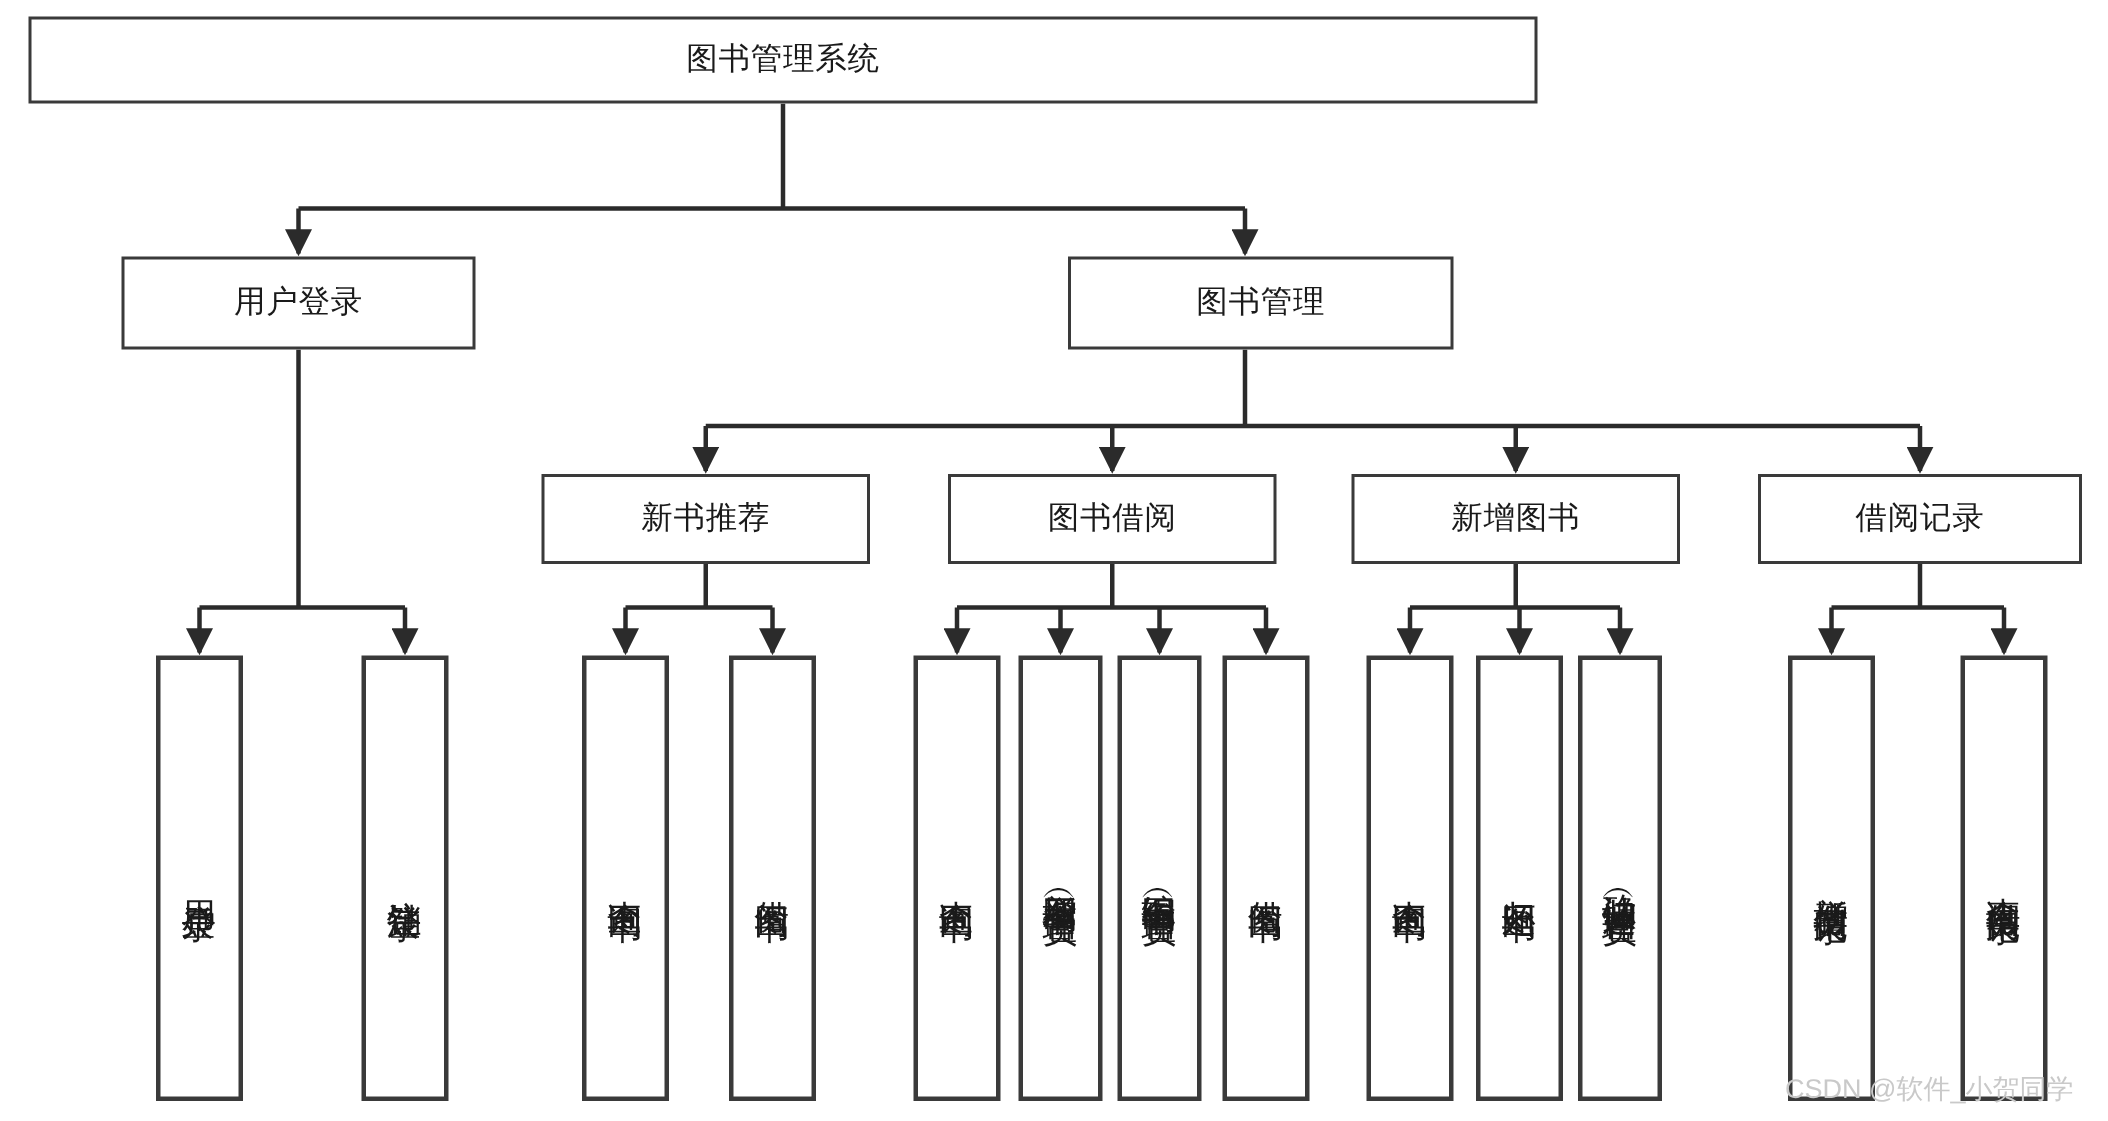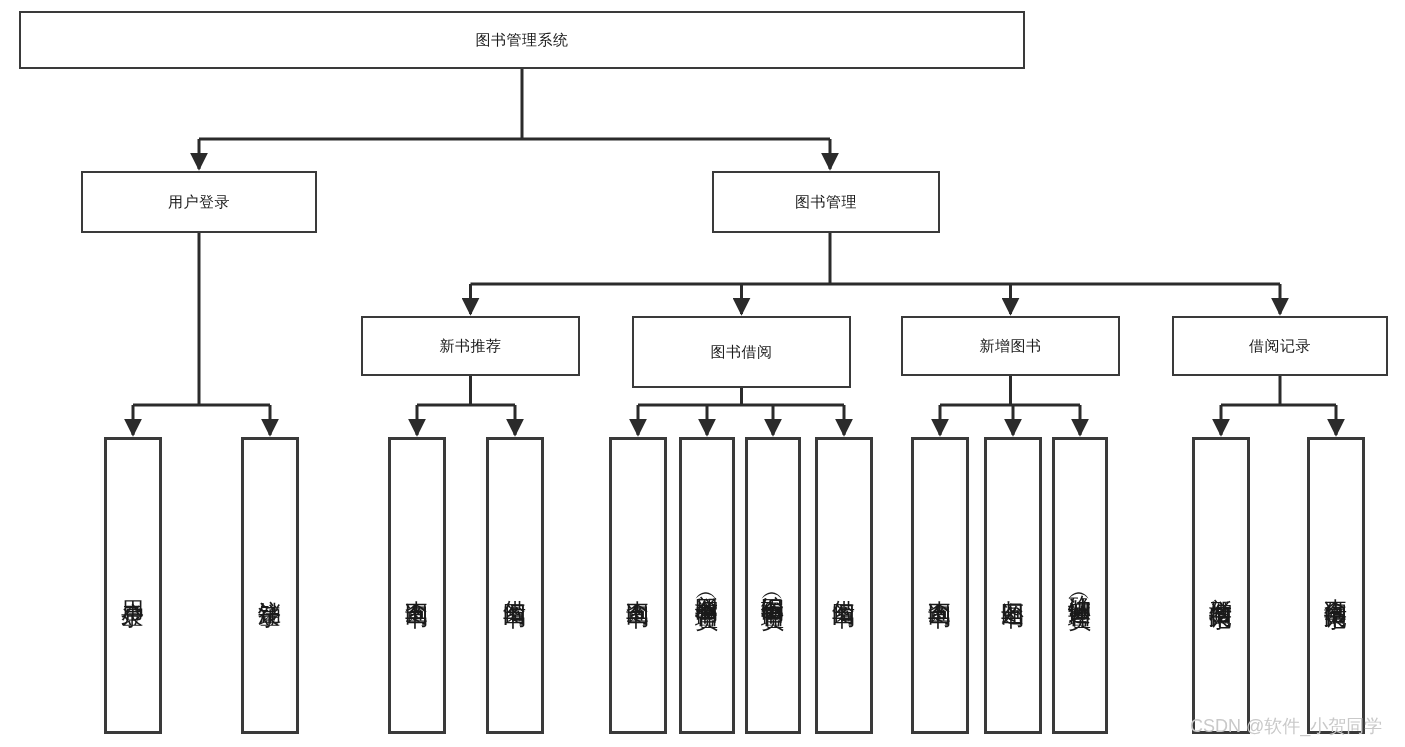--- a/index.html
+++ b/index.html
@@ -31,21 +31,21 @@
     position: absolute;
     box-sizing: border-box;
     background: #ffffff;
     border: 2px solid #3a3a3a;
     display: flex;
     align-items: center;
     justify-content: center;
     color: #1a1a1a;
   }
   .node .label {
-    font-size: 15px;
+    font-size: 21px;
     line-height: 1.15;
     letter-spacing: 0.5px;
     white-space: nowrap;
   }
   .node.vertical {
     border-width: 3px;
   }
   .node.vertical .label {
     writing-mode: vertical-rl;
     text-orientation: upright;
@@ -110,27 +110,27 @@
       </g>
   </svg>
 
   <div id="node-layer">
       <div class="node" style="left: 19px; top: 11px; width: 1006px; height: 58px;">
         <span class="label">图书管理系统</span>
       </div>
       <div class="node" style="left: 81px; top: 171px; width: 236px; height: 62px;">
         <span class="label">用户登录</span>
       </div>
-      <div class="node" style="left: 712px; top: 171px; width: 228px; height: 62px;">
+      <div class="node" style="left: 712px; top: 171px; width: 257px; height: 62px;">
         <span class="label">图书管理</span>
       </div>
       <div class="node" style="left: 361px; top: 316px; width: 219px; height: 60px;">
         <span class="label">新书推荐</span>
       </div>
-      <div class="node" style="left: 632px; top: 316px; width: 219px; height: 72px;">
+      <div class="node" style="left: 632px; top: 316px; width: 219px; height: 60px;">
         <span class="label">图书借阅</span>
       </div>
       <div class="node" style="left: 901px; top: 316px; width: 219px; height: 60px;">
         <span class="label">新增图书</span>
       </div>
       <div class="node" style="left: 1172px; top: 316px; width: 216px; height: 60px;">
         <span class="label">借阅记录</span>
       </div>
       <div class="node vertical" style="left: 104px; top: 437px; width: 58px; height: 297px;">
         <span class="label">用户登录</span>

